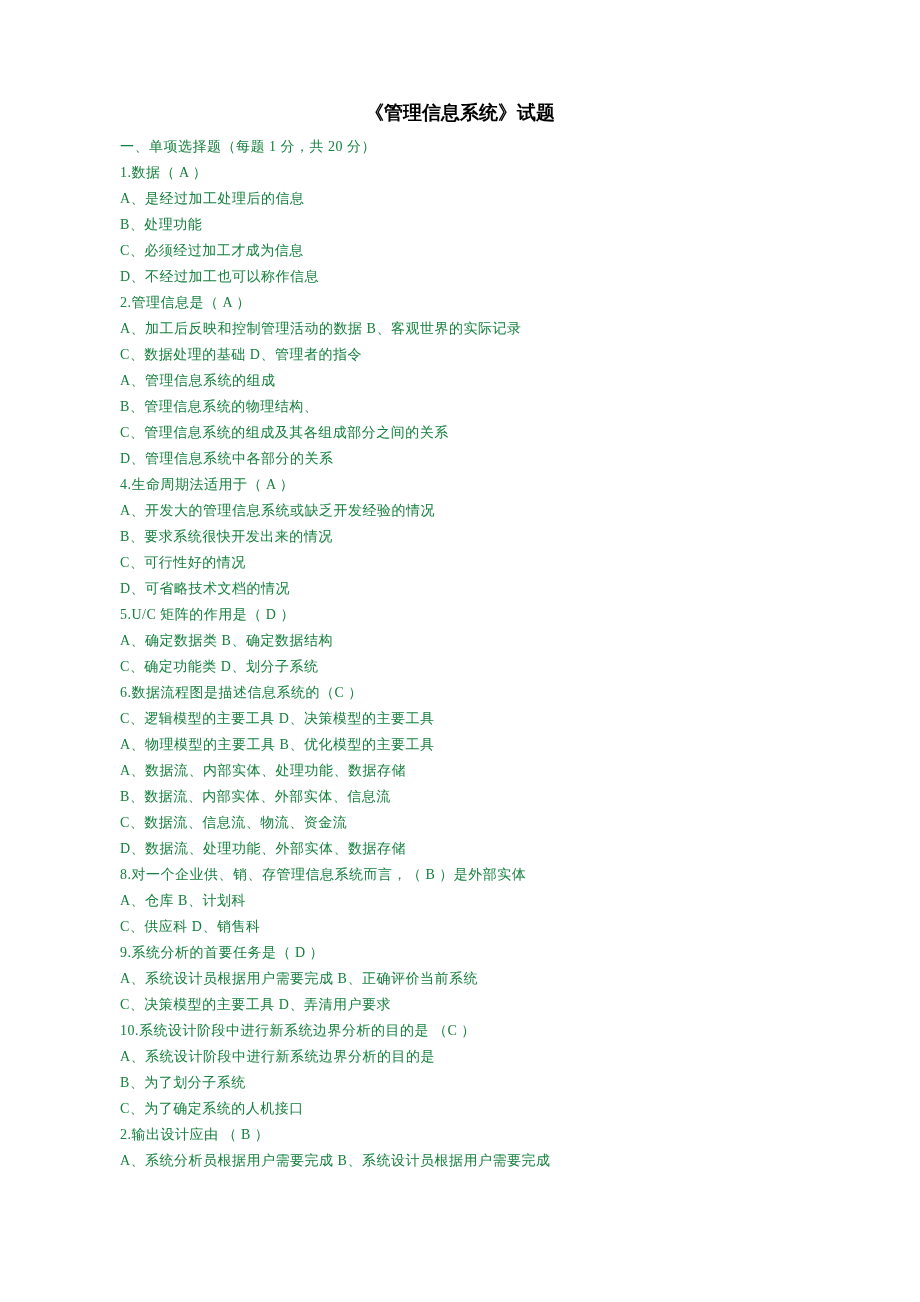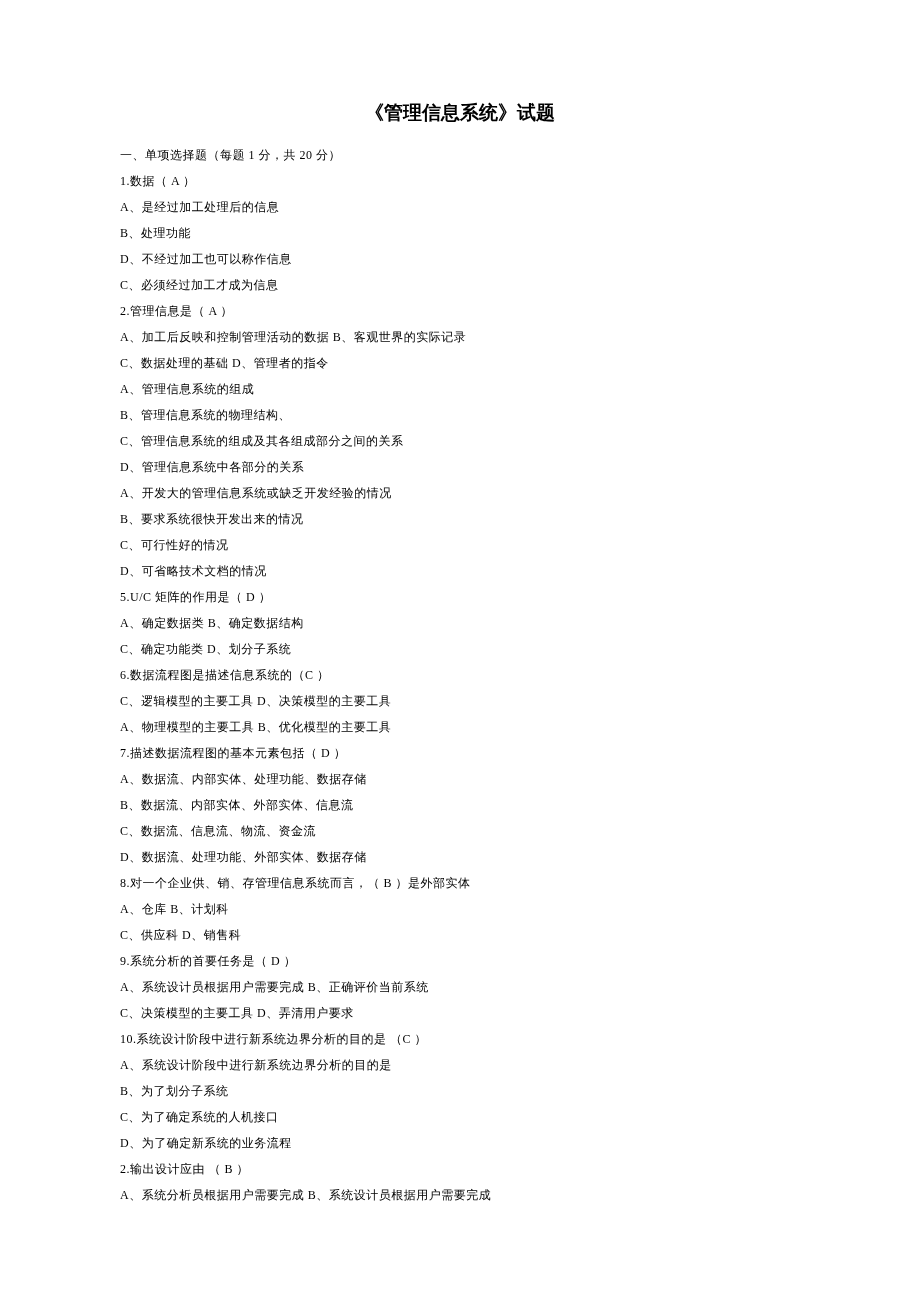--- a/index.html
+++ b/index.html
@@ -11,72 +11,71 @@
     }
     .page {
       padding: 100px 120px 60px 120px;
       box-sizing: border-box;
       width: 920px;
     }
     .title {
       text-align: center;
       font-size: 19px;
       font-weight: bold;
-      margin-bottom: 16px;
+      margin-bottom: 8px;
       font-family: "SimHei", "黑体", sans-serif;
     }
     .line {
-      font-size: 12px;
+      font-size: 14px;
       line-height: 26px;
-      color: #000000;
+      color: #15803d;
       white-space: normal;
       letter-spacing: 0.5px;
     }
   </style>
 </head>
 <body>
 
 <div class="page">
   <div class="title">《管理信息系统》试题</div>
   <div id="content">
       <div class="line">一、单项选择题（每题 1 分，共 20 分）</div>
       <div class="line">1.数据（ A   ）</div>
       <div class="line">A、是经过加工处理后的信息</div>
       <div class="line">B、处理功能</div>
+      <div class="line">C、必须经过加工才成为信息</div>
       <div class="line">D、不经过加工也可以称作信息</div>
-      <div class="line">C、必须经过加工才成为信息</div>
       <div class="line">2.管理信息是（  A  ）</div>
       <div class="line">A、加工后反映和控制管理活动的数据 B、客观世界的实际记录</div>
       <div class="line">C、数据处理的基础 D、管理者的指令</div>
       <div class="line">A、管理信息系统的组成</div>
       <div class="line">B、管理信息系统的物理结构、</div>
       <div class="line">C、管理信息系统的组成及其各组成部分之间的关系</div>
       <div class="line">D、管理信息系统中各部分的关系</div>
+      <div class="line">4.生命周期法适用于（ A   ）</div>
       <div class="line">A、开发大的管理信息系统或缺乏开发经验的情况</div>
       <div class="line">B、要求系统很快开发出来的情况</div>
       <div class="line">C、可行性好的情况</div>
       <div class="line">D、可省略技术文档的情况</div>
       <div class="line">5.U/C 矩阵的作用是（  D  ）</div>
       <div class="line">A、确定数据类 B、确定数据结构</div>
       <div class="line">C、确定功能类 D、划分子系统</div>
       <div class="line">6.数据流程图是描述信息系统的（C    ）</div>
       <div class="line">C、逻辑模型的主要工具 D、决策模型的主要工具</div>
       <div class="line">A、物理模型的主要工具 B、优化模型的主要工具</div>
-      <div class="line">7.描述数据流程图的基本元素包括（ D   ）</div>
       <div class="line">A、数据流、内部实体、处理功能、数据存储</div>
       <div class="line">B、数据流、内部实体、外部实体、信息流</div>
       <div class="line">C、数据流、信息流、物流、资金流</div>
       <div class="line">D、数据流、处理功能、外部实体、数据存储</div>
       <div class="line">8.对一个企业供、销、存管理信息系统而言，（ B   ）是外部实体</div>
       <div class="line">A、仓库 B、计划科</div>
       <div class="line">C、供应科 D、销售科</div>
       <div class="line">9.系统分析的首要任务是（ D   ）</div>
       <div class="line">A、系统设计员根据用户需要完成 B、正确评价当前系统</div>
       <div class="line">C、决策模型的主要工具 D、弄清用户要求</div>
       <div class="line">10.系统设计阶段中进行新系统边界分析的目的是 （C    ）</div>
       <div class="line">A、系统设计阶段中进行新系统边界分析的目的是</div>
       <div class="line">B、为了划分子系统</div>
       <div class="line">C、为了确定系统的人机接口</div>
-      <div class="line">D、为了确定新系统的业务流程</div>
       <div class="line">2.输出设计应由 （ B   ）</div>
       <div class="line">A、系统分析员根据用户需要完成 B、系统设计员根据用户需要完成</div>
     </div>
 </div>
 
 </body></html>

